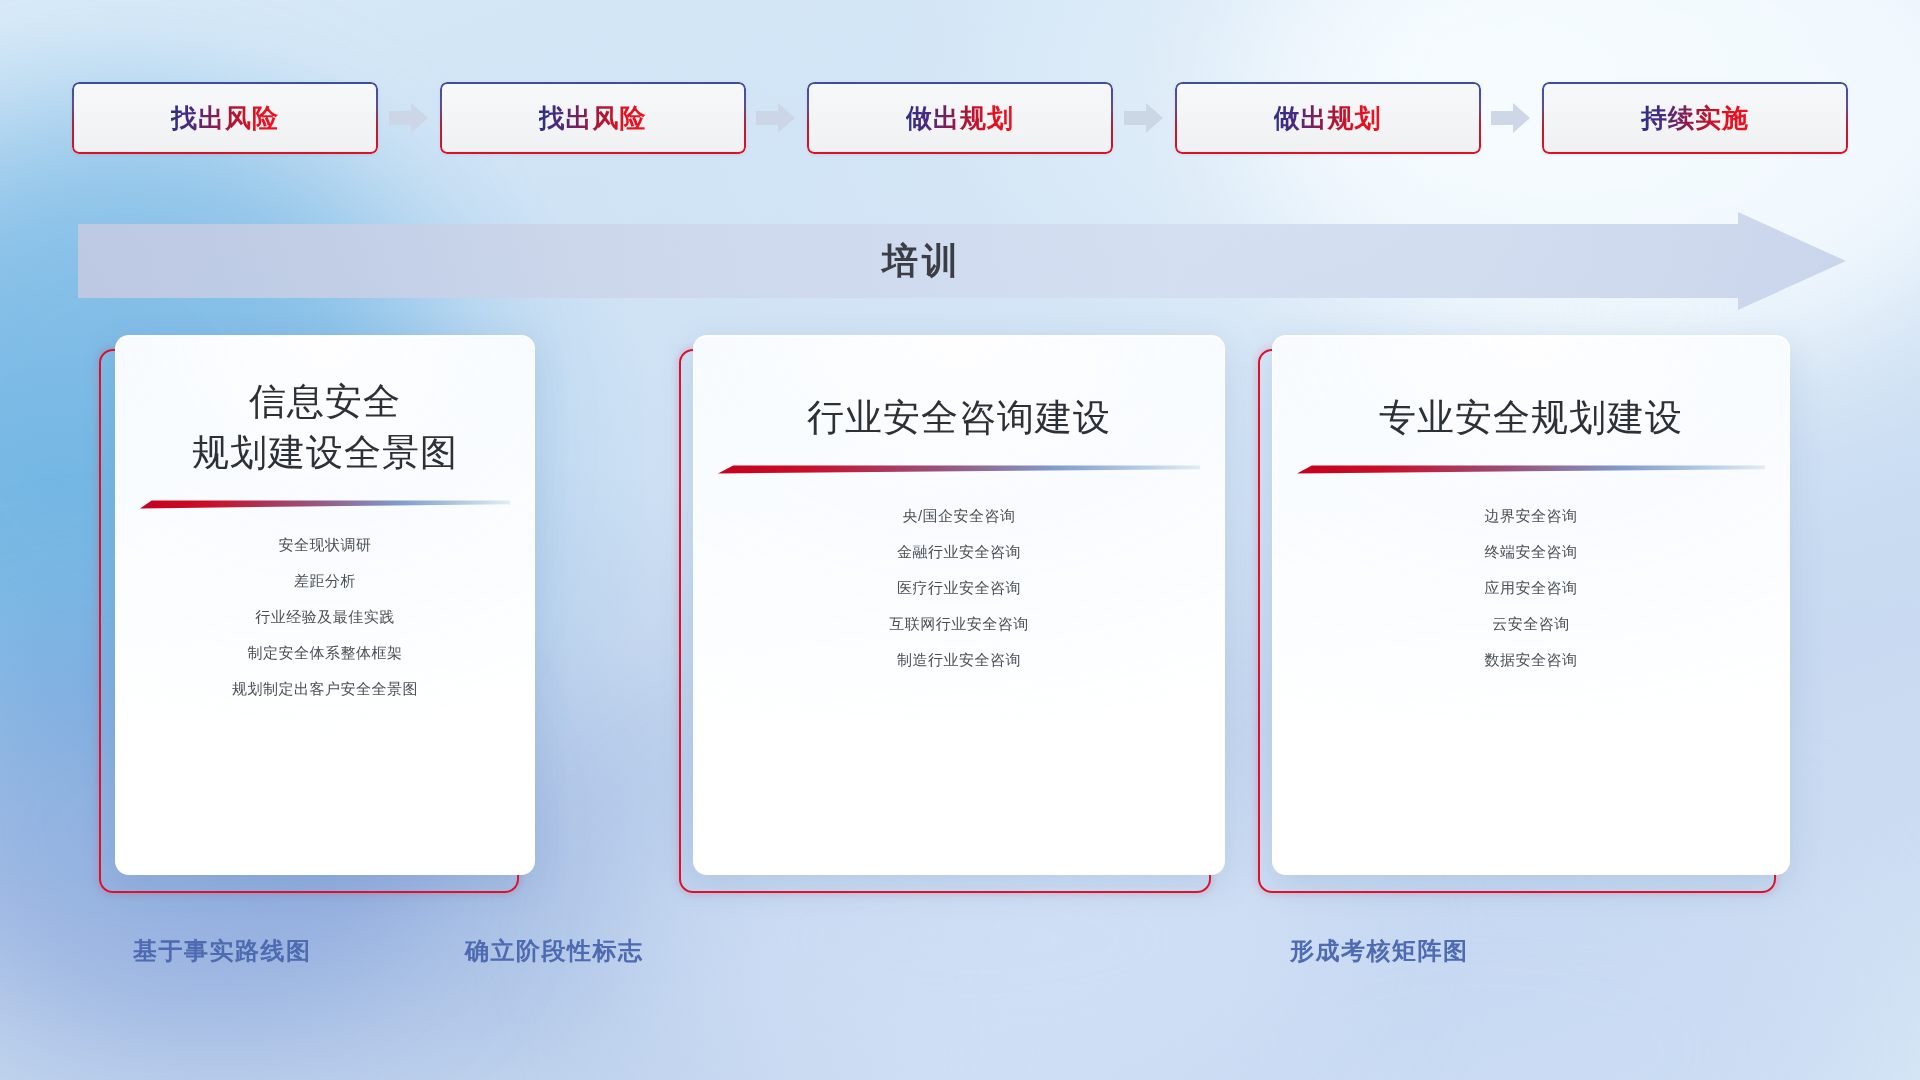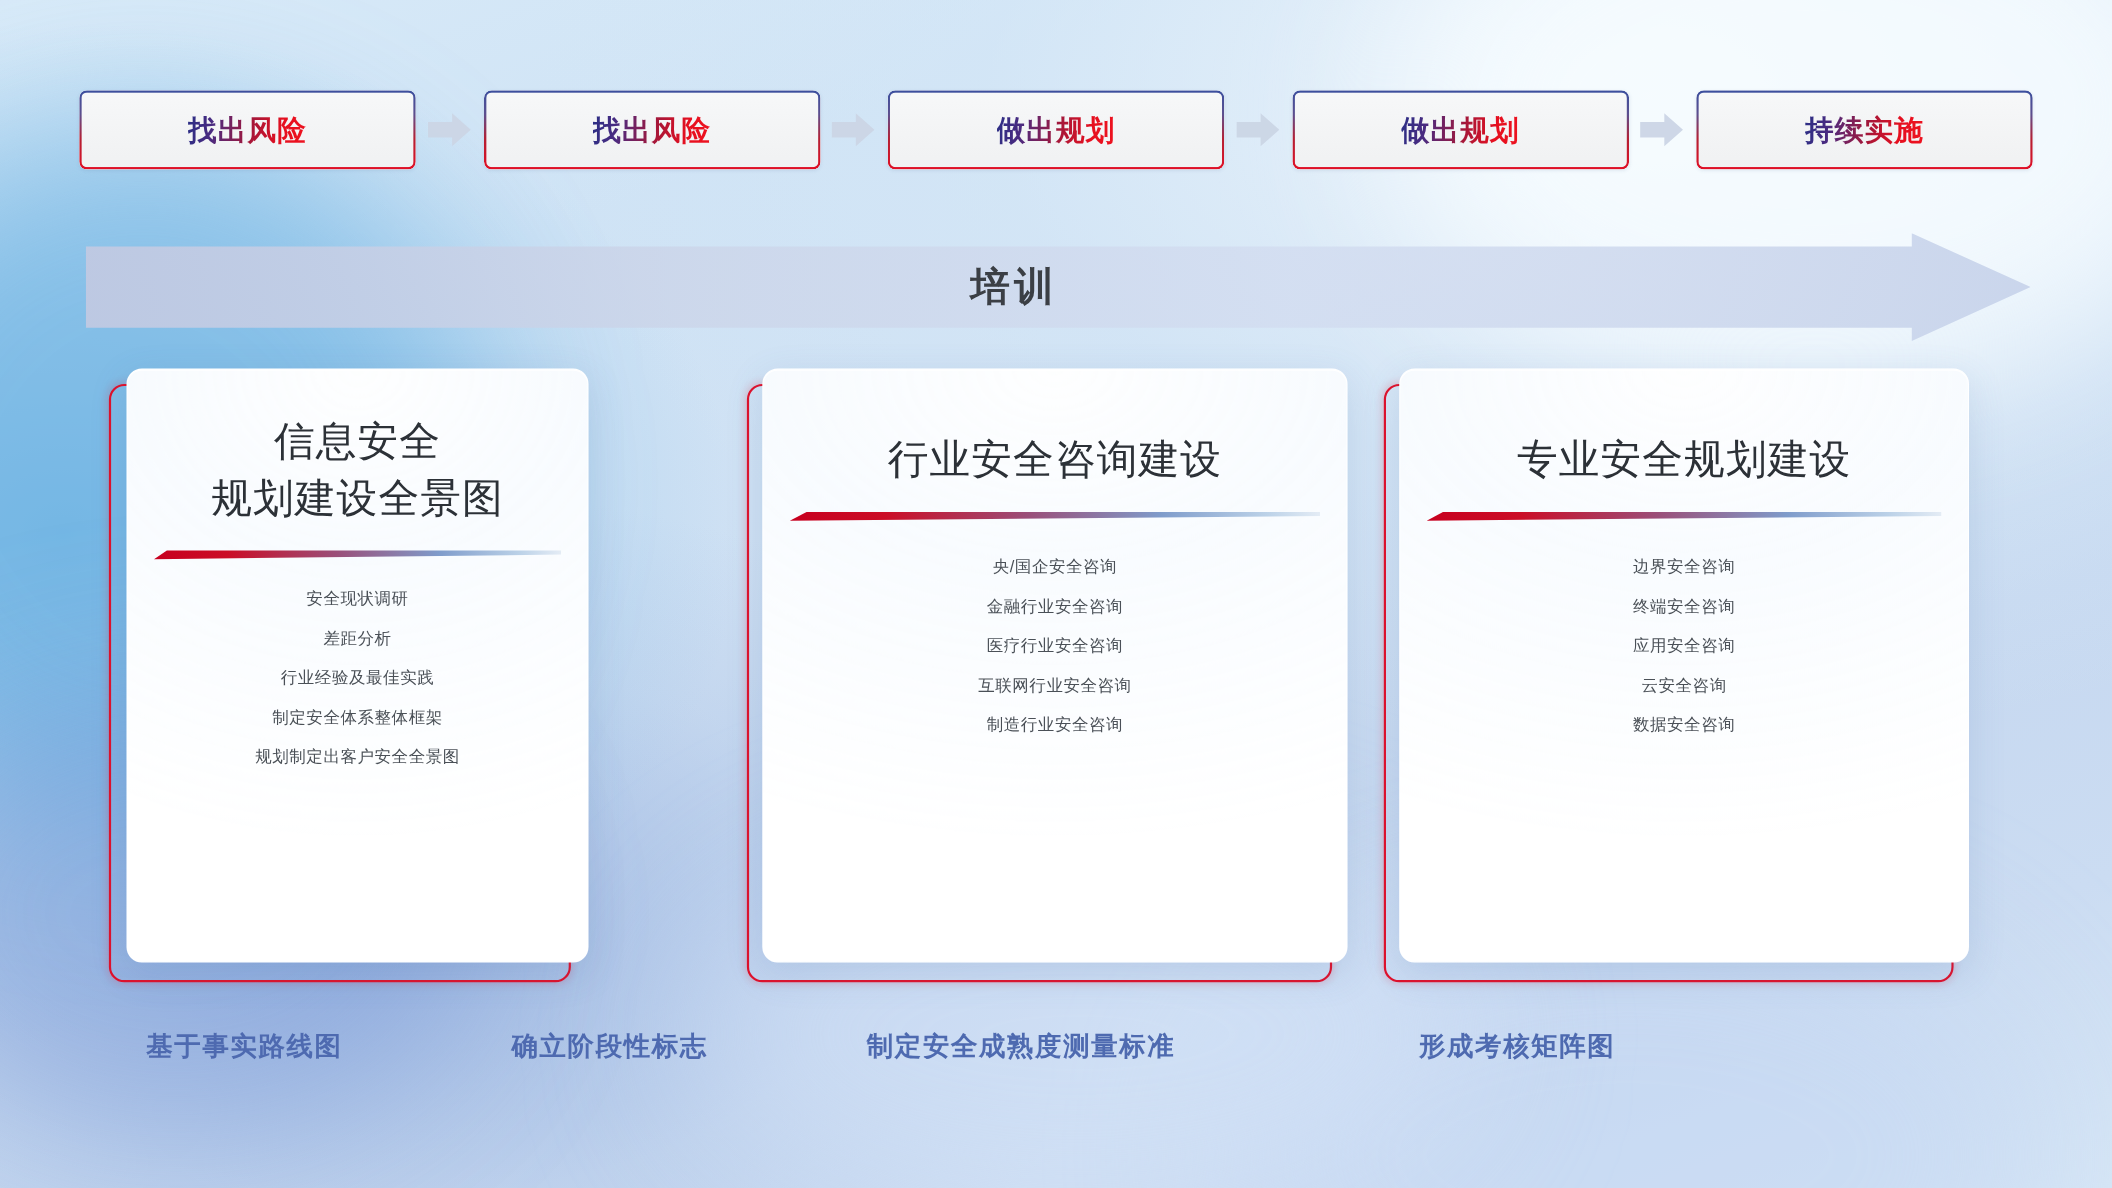--- a/index.html
+++ b/index.html
@@ -297,15 +297,14 @@
         <li>云安全咨询</li>
         <li>数据安全咨询</li>
       </ul>
     </div>
   </div>
 </div>
 
 <div class="captions">
   <div class="caption cap0">基于事实路线图</div>
   <div class="caption cap1">确立阶段性标志</div>
-  <div class="caption cap2">制定安全成熟度测量标准</div>
   <div class="caption cap3">形成考核矩阵图</div>
 </div>
 
 </body></html>

